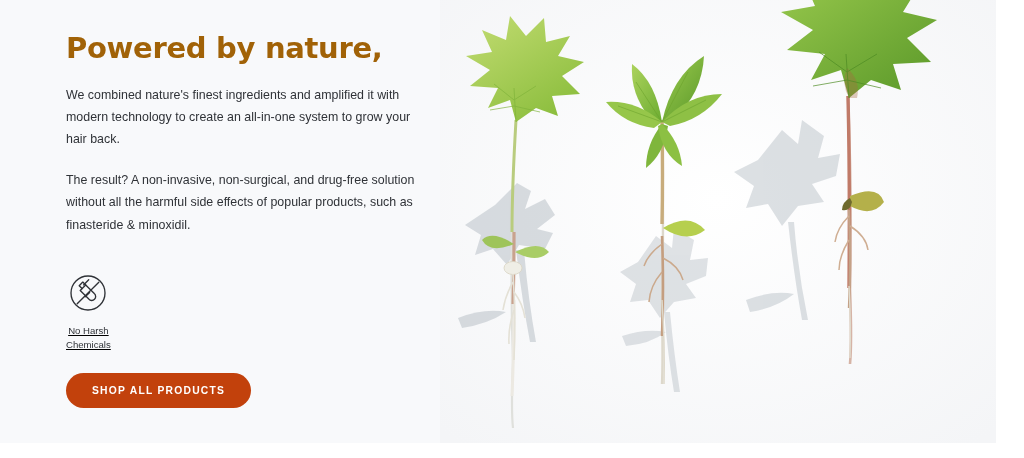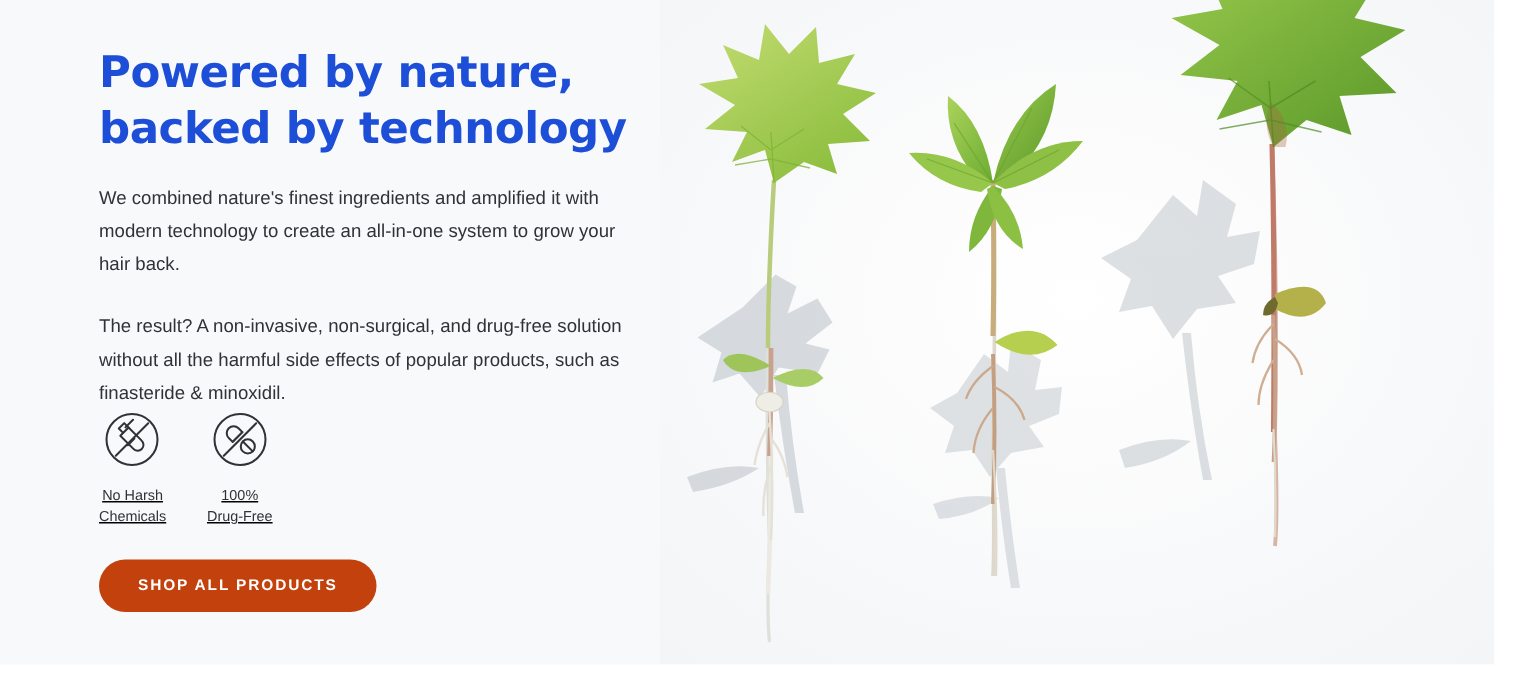--- a/index.html
+++ b/index.html
@@ -31,21 +31,21 @@
     top: 30px;
     width: 360px;
   }
 
   .headline {
     margin: 0;
     font-size: 29px;
     line-height: 1.28;
     font-weight: 700;
     letter-spacing: -0.3px;
-    color: #1d4ed8;
+    color: #a16207;
     font-family: "DejaVu Sans", sans-serif;
   }
 
   .para {
     margin: 0;
     font-size: 12.4px;
     line-height: 1.78;
     color: #2f3237;
     letter-spacing: 0.02px;
   }
@@ -115,21 +115,21 @@
     overflow: hidden;
   }
   .photo svg { display: block; }
 </style>
 </head>
 <body>
 
 <div class="hero">
 
   <div class="copy">
-    <h1 class="headline"><span>Powered by nature,</span><br><span>backed by technology</span></h1>
+    <h1 class="headline"><span>Powered by nature,</span><br></h1>
     <p class="para para-1">We combined nature's finest ingredients and amplified it with modern technology to create an all-in-one system to grow your hair back.</p>
     <p class="para para-2">The result? A non-invasive, non-surgical, and drug-free solution without all the harmful side effects of popular products, such as finasteride &amp; minoxidil.</p>
   </div>
 
   <div class="badges">
 
     <div class="badge">
       <span class="badge-icon">
         <svg viewBox="0 0 44 44" width="44" height="44" fill="none" stroke="#2f3237" stroke-width="1.35" stroke-linecap="round" stroke-linejoin="round">
           <circle cx="22" cy="22" r="17"></circle>
@@ -137,34 +137,20 @@
           <path d="M16.1 17.6l-2.9-2.9 3.6-3.6 2.9 2.9"></path>
           <path d="M19.7 14l8.6 8.6a3.9 3.9 0 1 1-5.5 5.5l-8.6-8.6z"></path>
           <path d="M23.6 21.4l-4.4 4.4"></path>
           <line x1="11.2" y1="32.8" x2="32.8" y2="11.2"></line>
         </svg>
       </span>
       <span class="badge-label">No Harsh
 Chemicals</span>
     </div>
 
-    <div class="badge">
-      <span class="badge-icon">
-        <svg viewBox="0 0 44 44" width="44" height="44" fill="none" stroke="#2f3237" stroke-width="1.35" stroke-linecap="round" stroke-linejoin="round">
-          <circle cx="22" cy="22" r="17"></circle>
-          <path d="M14.5 14.5a4.6 4.6 0 0 1 6.5 0l2.6 2.6-6.5 6.5-2.6-2.6a4.6 4.6 0 0 1 0-6.5z"></path>
-          <path d="M17.1 23.6l6.5-6.5"></path>
-          <circle cx="27.2" cy="26.6" r="4.7"></circle>
-          <path d="M23.9 23.3l6.6 6.6"></path>
-          <line x1="11.2" y1="32.8" x2="32.8" y2="11.2"></line>
-        </svg>
-      </span>
-      <span class="badge-label">100%
-Drug-Free</span>
-    </div>
 
 
 
 
   </div>
 
   <button class="cta">SHOP ALL PRODUCTS</button>
 
   <div class="photo">
     <svg viewBox="0 0 556 443" width="556" height="443">

